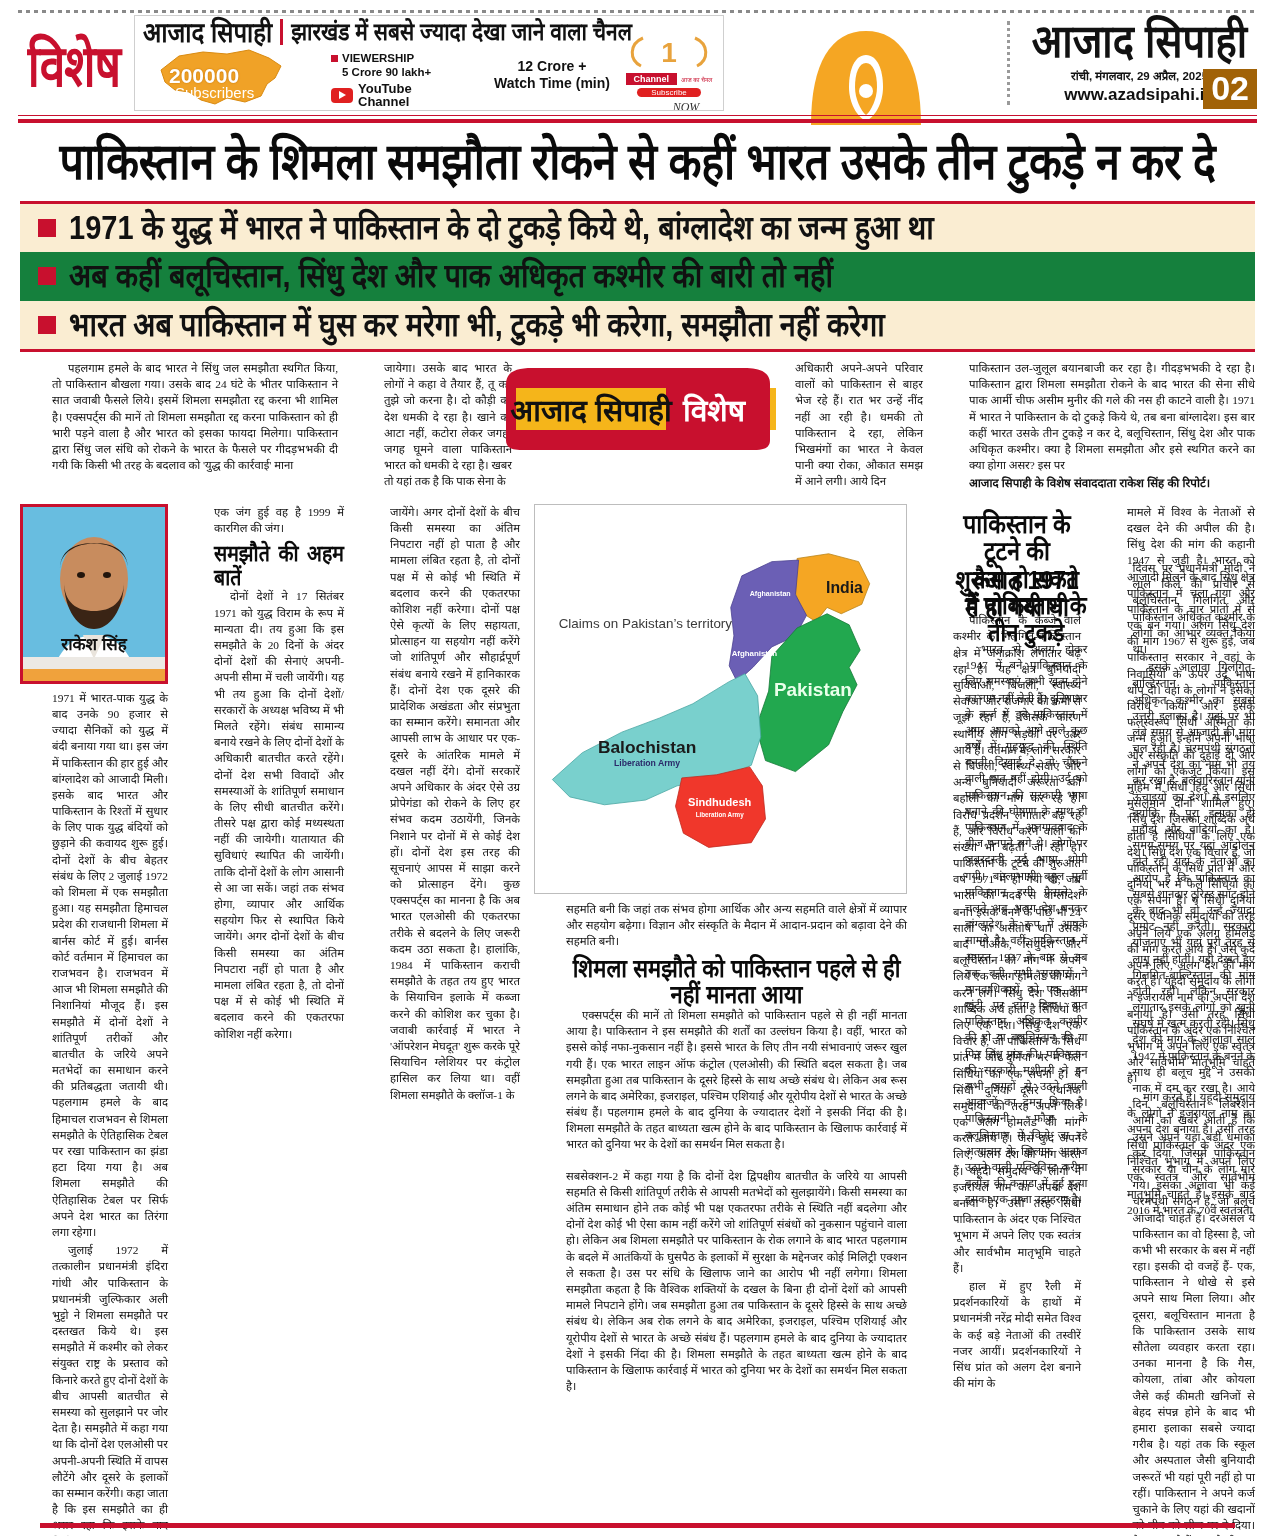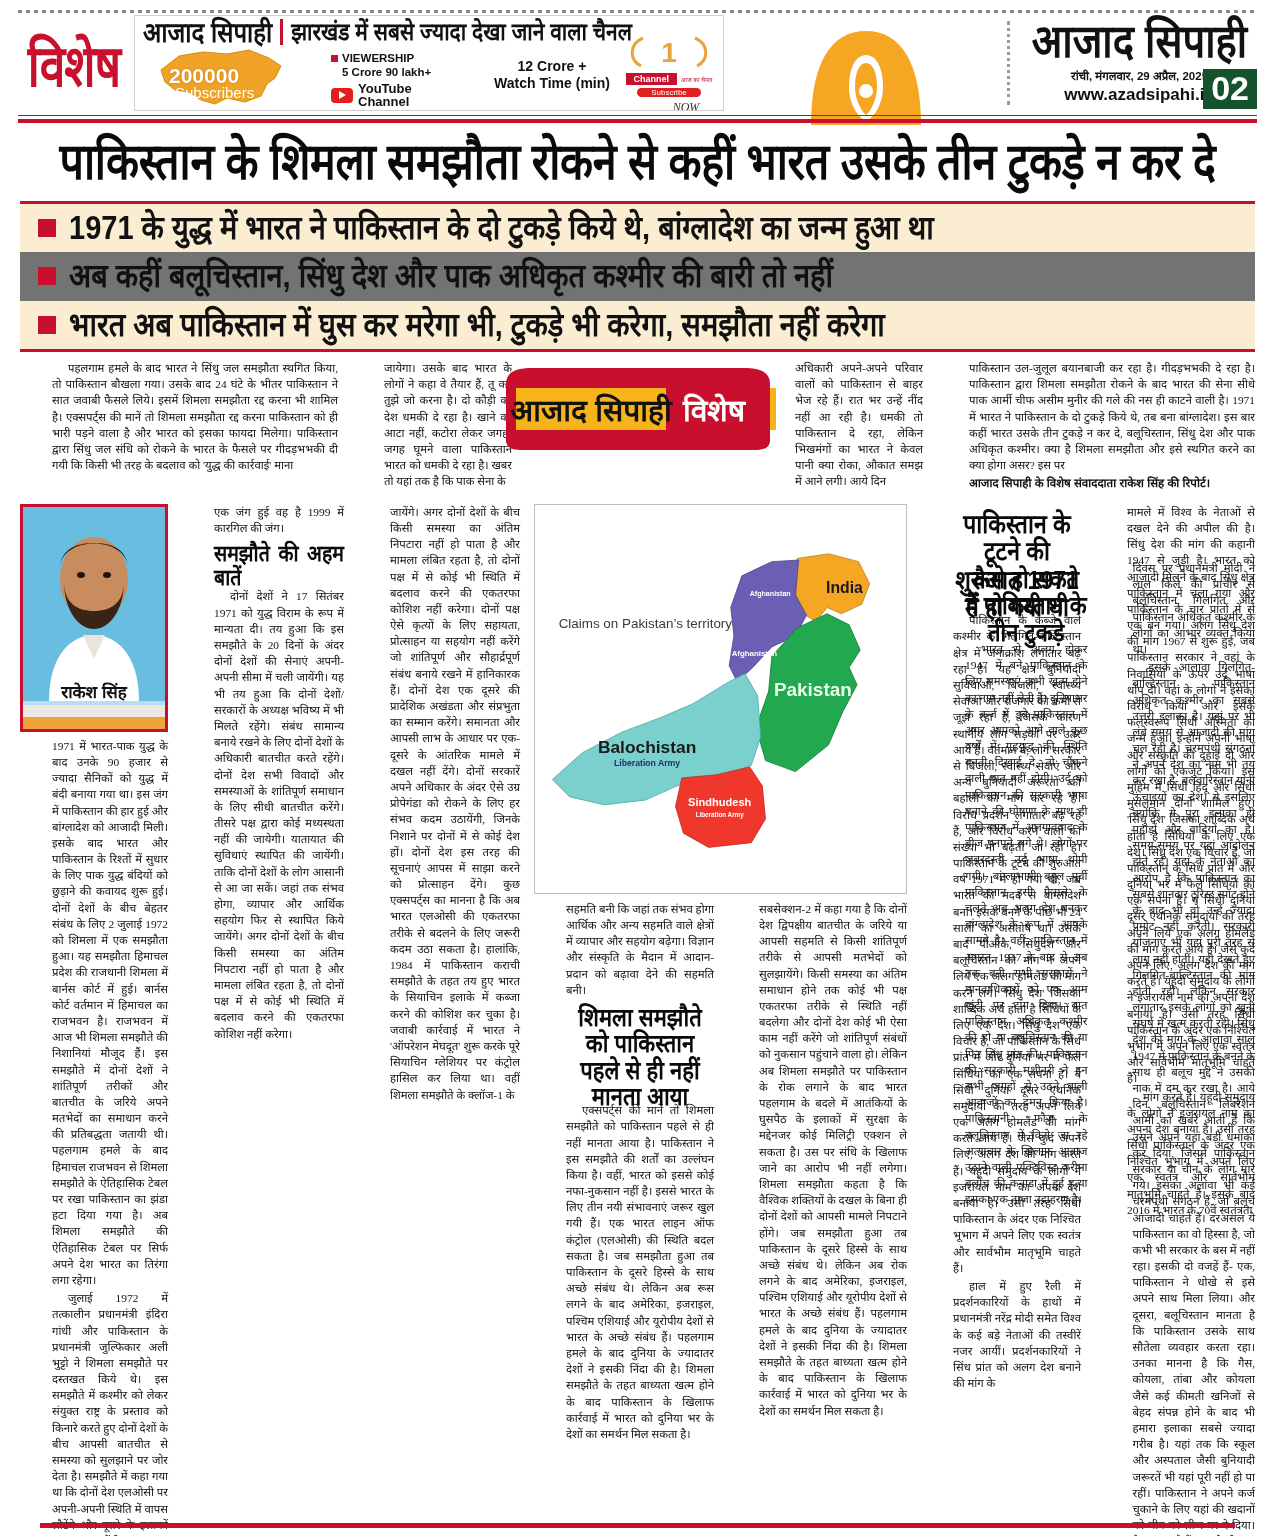--- a/index.html
+++ b/index.html
@@ -67,21 +67,21 @@
 
   
   .mast-right { flex:0 0 250px; text-align:center; position:relative; padding-left:12px;
       border-left: 3px dotted #9a9a9a; }
   .mast-title { font-family:"Liberation Sans",sans-serif; font-weight:bold; font-size:40px;
       color:#111; line-height:1; transform:scaleY(1.15); display:block; }
   .mast-date { font-family:"Liberation Sans",sans-serif; font-weight:bold; font-size:11.5px;
       color:#111; margin-top:7px; }
   .mast-url { font-family:"Liberation Sans",sans-serif; font-weight:bold; font-size:17px;
       color:#111; margin-top:2px; }
-  .pageno { position:absolute; right:0px; bottom:-4px; background:#14532d; color:#fff;
+  .pageno { position:absolute; right:0px; bottom:-4px; background:#a16207; color:#fff;
       font-family:"Liberation Sans",sans-serif; font-weight:bold; font-size:34px; line-height:1;
       padding:2px 8px 4px; }
 
   
   .headline { padding: 10px 20px 4px; }
   .headline h1 { font-family:"Liberation Sans",sans-serif; font-size:43px; font-weight:bold;
       color:#0a0a0a; line-height:1.04; letter-spacing:-0.3px; text-align:center;
       transform: scaleY(1.18); transform-origin: center top; }
   .hl-rule { margin: 17px 20px 0; height:3px; background:#c8102e; }
 
@@ -102,21 +102,21 @@
 
   
   .top-row { display:grid; grid-template-columns: 318px 160px 1fr 160px 318px; gap:14px; }
   .tbadge-cell { position:relative; }
 
   .special-badge { position:absolute; left:50%; top:6px; transform:translateX(-50%);
       width: 300px; height: 86px; }
 
   
   .mid-row { display:grid; grid-template-columns: 148px 162px 162px 1fr 160px 160px; gap:14px; margin-top:10px; }
-  .photo-frame { border:3px solid #c8102e; width:148px; height:228px; position:relative; overflow:hidden;
+  .photo-frame { border:3px solid #c8102e; width:148px; height:180px; position:relative; overflow:hidden;
      background: linear-gradient(#7fc7e8, #bfe2f2); }
   .photo-name { position:absolute; left:0; right:0; bottom:26px; text-align:center;
       font-family:"Liberation Sans",sans-serif; font-weight:bold; font-size:17px; color:#111; }
   .photo-strip { position:absolute; left:0; right:0; bottom:0; height:12px; background:#f0a23c; }
   .photo-strip2 { position:absolute; left:0; right:0; bottom:12px; height:12px; background:#ece9e4; }
 
   .subhead { font-family:"Liberation Sans",sans-serif; font-weight:bold; color:#0a0a0a;
       line-height:1.06; margin: 6px 0 5px; transform:scaleY(1.14); transform-origin:left top; }
   .sh-20 { font-size:19.5px; }
   .sh-22 { font-size:22px; text-align:center; transform-origin:center top; }
@@ -205,21 +205,21 @@
   <div class="headline">
     <h1>पाकिस्तान के शिमला समझौता रोकने से कहीं भारत उसके तीन टुकड़े न कर दे</h1>
   </div>
   <div class="hl-rule"></div>
 
   <div class="bands">
     <div class="band" style="background:#faedd2">
       <span class="bullet"></span>
       <span class="btxt">1971 के युद्ध में भारत ने पाकिस्तान के दो टुकड़े किये थे, बांग्लादेश का जन्म हुआ था</span>
     </div>
-    <div class="band" style="background:#737373">
+    <div class="band" style="background:#15803d">
       <span class="bullet"></span>
       <span class="btxt">अब कहीं बलूचिस्तान, सिंधु देश और पाक अधिकृत कश्मीर की बारी तो नहीं</span>
     </div>
     <div class="band" style="background:#faedd2">
       <span class="bullet"></span>
       <span class="btxt">भारत अब पाकिस्तान में घुस कर मरेगा भी, टुकड़े भी करेगा, समझौता नहीं करेगा</span>
     </div>
   </div>
   <div class="band-rule"></div>
 
@@ -305,21 +305,21 @@
             <text x="298" y="60" font-family="Liberation Sans, sans-serif" font-size="9" font-weight="bold" fill="#ffffff" text-anchor="middle">Afghanistan</text>
             <text x="278" y="136" font-family="Liberation Sans, sans-serif" font-size="10" font-weight="bold" fill="#ffffff" text-anchor="middle">Afghanistan</text>
             <text x="352" y="186" font-family="Liberation Sans, sans-serif" font-size="24" font-weight="bold" fill="#eaffea" text-anchor="middle">Pakistan</text>
             <text x="142" y="258" font-family="Liberation Sans, sans-serif" font-size="22" font-weight="bold" fill="#1a1a1a" text-anchor="middle">Balochistan</text>
             <text x="142" y="275" font-family="Liberation Sans, sans-serif" font-size="11" font-weight="bold" fill="#2a2a6a" text-anchor="middle">Liberation Army</text>
             <text x="234" y="326" font-family="Liberation Sans, sans-serif" font-size="14" font-weight="bold" fill="#ffffff" text-anchor="middle">Sindhudesh</text>
             <text x="234" y="340" font-family="Liberation Sans, sans-serif" font-size="8" font-weight="bold" fill="#ffffff" text-anchor="middle">Liberation Army</text>
           </svg>
         </div>
 
-        <div style="display:grid; grid-template-columns: 1fr 1fr; gap:13px; margin-top:7px">
+        <div style="display:grid; grid-template-columns: 1fr; gap:13px; margin-top:7px">
           <div class="col-text">
             <p class="noind">सहमति बनी कि जहां तक संभव होगा आर्थिक और अन्य सहमति वाले क्षेत्रों में व्यापार और सहयोग बढ़ेगा। विज्ञान और संस्कृति के मैदान में आदान-प्रदान को बढ़ावा देने की सहमति बनी।</p>
             <div class="subhead sh-22">शिमला समझौते को पाकिस्तान पहले से ही नहीं मानता आया</div>
             <p>एक्सपर्ट्स की मानें तो शिमला समझौते को पाकिस्तान पहले से ही नहीं मानता आया है। पाकिस्तान ने इस समझौते की शर्तों का उल्लंघन किया है। वहीं, भारत को इससे कोई नफा-नुकसान नहीं है। इससे भारत के लिए तीन नयी संभावनाएं जरूर खुल गयी हैं। एक भारत लाइन ऑफ कंट्रोल (एलओसी) की स्थिति बदल सकता है। जब समझौता हुआ तब पाकिस्तान के दूसरे हिस्से के साथ अच्छे संबंध थे। लेकिन अब रूस लगने के बाद अमेरिका, इजराइल, पश्चिम एशियाई और यूरोपीय देशों से भारत के अच्छे संबंध हैं। पहलगाम हमले के बाद दुनिया के ज्यादातर देशों ने इसकी निंदा की है। शिमला समझौते के तहत बाध्यता खत्म होने के बाद पाकिस्तान के खिलाफ कार्रवाई में भारत को दुनिया भर के देशों का समर्थन मिल सकता है।</p>
           </div>
           <div class="col-text">
             <p class="noind">सबसेक्शन-2 में कहा गया है कि दोनों देश द्विपक्षीय बातचीत के जरिये या आपसी सहमति से किसी शांतिपूर्ण तरीके से आपसी मतभेदों को सुलझायेंगे। किसी समस्या का अंतिम समाधान होने तक कोई भी पक्ष एकतरफा तरीके से स्थिति नहीं बदलेगा और दोनों देश कोई भी ऐसा काम नहीं करेंगे जो शांतिपूर्ण संबंधों को नुकसान पहुंचाने वाला हो। लेकिन अब शिमला समझौते पर पाकिस्तान के रोक लगाने के बाद भारत पहलगाम के बदले में आतंकियों के घुसपैठ के इलाकों में सुरक्षा के मद्देनजर कोई मिलिट्री एक्शन ले सकता है। उस पर संधि के खिलाफ जाने का आरोप भी नहीं लगेगा। शिमला समझौता कहता है कि वैश्विक शक्तियों के दखल के बिना ही दोनों देशों को आपसी मामले निपटाने होंगे। जब समझौता हुआ तब पाकिस्तान के दूसरे हिस्से के साथ अच्छे संबंध थे। लेकिन अब रोक लगने के बाद अमेरिका, इजराइल, पश्चिम एशियाई और यूरोपीय देशों से भारत के अच्छे संबंध हैं। पहलगाम हमले के बाद दुनिया के ज्यादातर देशों ने इसकी निंदा की है। शिमला समझौते के तहत बाध्यता खत्म होने के बाद पाकिस्तान के खिलाफ कार्रवाई में भारत को दुनिया भर के देशों का समर्थन मिल सकता है।</p>
           </div>
         </div>
       </div>

